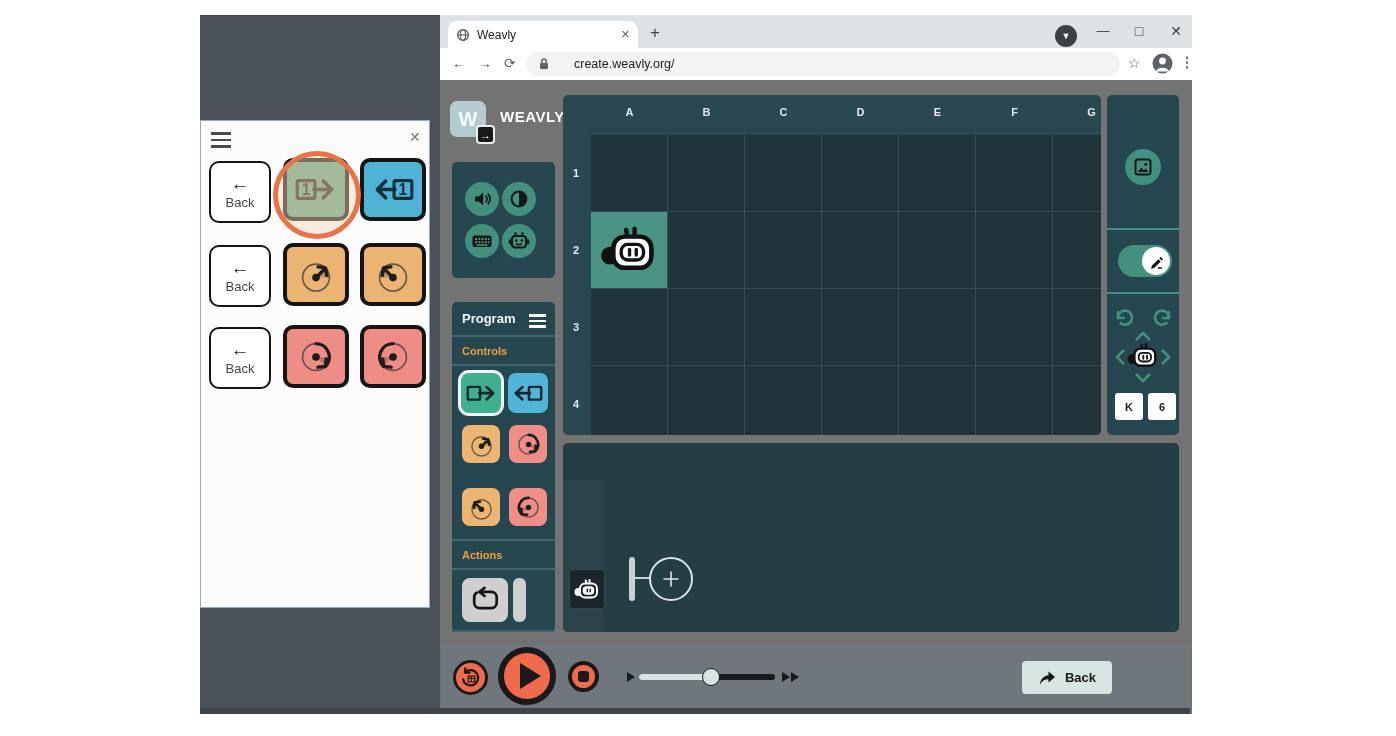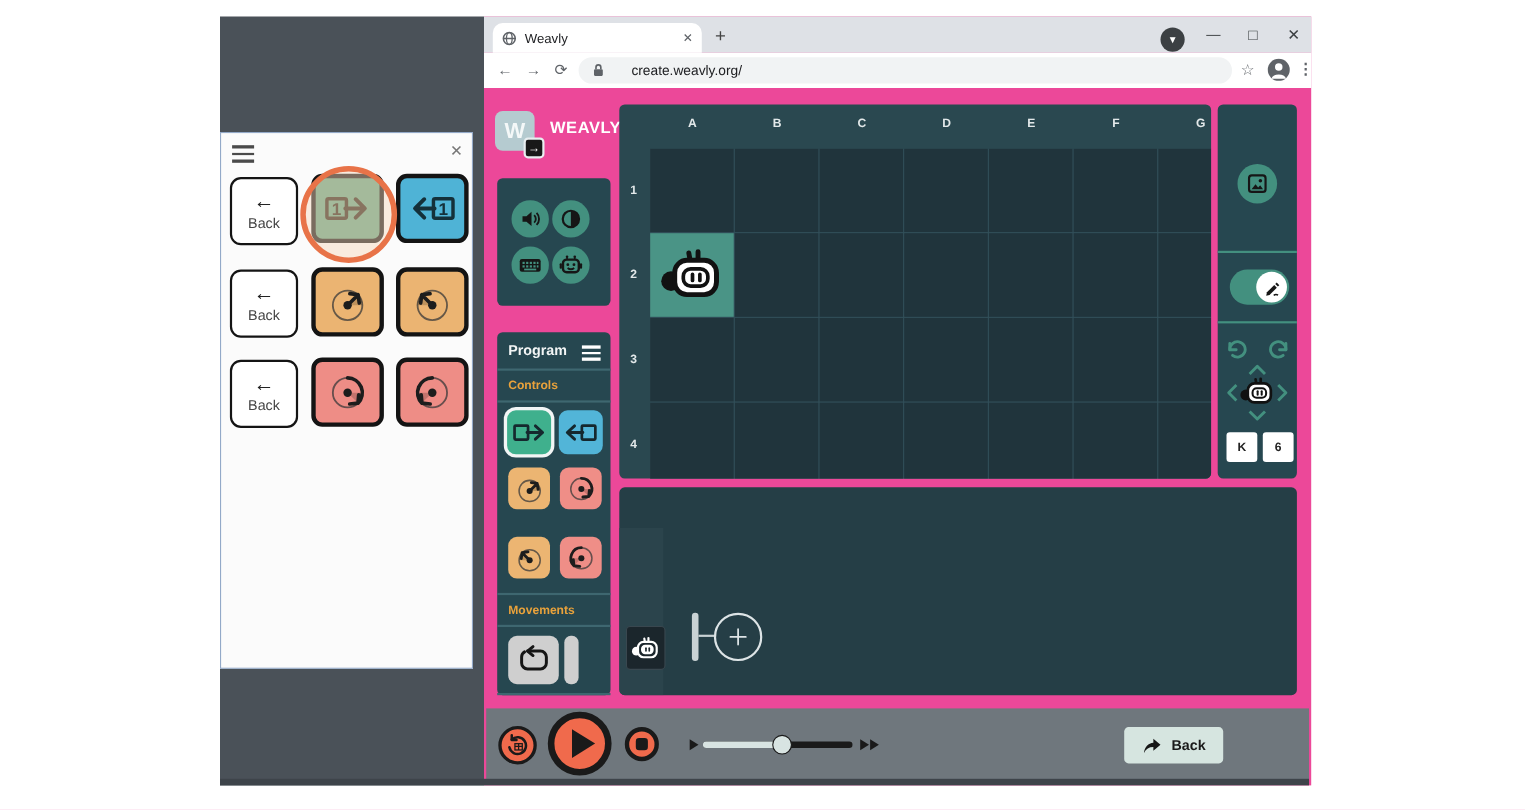--- a/index.html
+++ b/index.html
@@ -3,21 +3,21 @@
 <meta charset="utf-8">
 <style>
   html,body{margin:0;padding:0;background:#fff;}
   #page{position:relative;width:1396px;height:736px;background:#ffffff;overflow:hidden;
         font-family:"Liberation Sans", sans-serif;}
   .abs{position:absolute;}
   
   .backdrop{left:200px;top:15px;width:240px;height:699px;background:#4A5158;}
   .bottom-strip{left:200px;top:708px;width:990px;height:6px;background:#3E444A;}
   
-  .browser{left:440px;top:15px;width:752px;height:699px;background:#ec4899;}
+  .browser{left:440px;top:15px;width:752px;height:699px;background:#737373;}
   .tabstrip{left:0;top:0;width:752px;height:33px;background:#DEE1E6;}
   .tab{left:8px;top:6px;width:190px;height:27px;background:#fff;border-radius:9px 9px 0 0;
        display:flex;align-items:center;padding:0 8px;box-sizing:border-box;}
   .tab-title{font-size:12px;color:#202124;margin-left:7px;flex:1;}
   .glyph{color:#5f6368;}
   .newtab{left:210px;top:8px;font-size:17px;color:#444;}
   .updatechip{left:615px;top:10px;width:22px;height:22px;border-radius:50%;background:#3C4043;
        color:#fff;font-size:9px;display:flex;align-items:center;justify-content:center;}
   .winctl{top:8px;font-size:13px;color:#3c4043;width:22px;text-align:center;}
   .toolbar{left:0;top:33px;width:752px;height:32px;background:#fff;}
@@ -217,21 +217,21 @@
       <div class="abs mbtn" style="left:57px;top:186px;width:38px;height:38px;background:#EF8E87;">
         <svg width="33" height="33" viewBox="0 0 36 36">
           <circle cx="18" cy="18" r="10.5" fill="none" stroke="#3a3a3a" stroke-width="1.5" opacity="0.75"></circle>
           <path d="M18 18 L7.5 18 A10.5 10.5 0 0 0 10.6 25.4 Z" fill="rgba(0,0,0,0.18)"></path>
           <circle cx="18" cy="18" r="3" fill="#1d1d1d"></circle>
           <path d="M18 7.5 A10.5 10.5 0 0 0 10.6 25.4 M10.1 19.5 L10.6 25.4 L16.5 26" fill="none" stroke="#1d1d1d" stroke-width="2.8" stroke-linecap="round" stroke-linejoin="round"></path>
         </svg>
       </div>
 
       <div class="abs divider" style="top:237px;"></div>
-      <div class="abs amber" style="left:10px;top:247px;">Movements</div>
+      <div class="abs amber" style="left:10px;top:247px;">Actions</div>
       <div class="abs divider" style="top:266px;"></div>
 
       <div class="abs mbtn" style="left:10px;top:276px;width:46px;height:44px;background:#CFCFCF;">
         <svg width="36" height="36" viewBox="0 0 40 40">
           <path d="M14 11 h13 a6 6 0 0 1 6 6 v6 a6 6 0 0 1 -6 6 h-13 a6 6 0 0 1 -6 -6 v-6 a6 6 0 0 1 3 -5.2" fill="none" stroke="#161616" stroke-width="3" stroke-linecap="round"></path>
           <path d="M14 11 L19.5 6.5 M14 11 L19.5 15.5" fill="none" stroke="#161616" stroke-width="3" stroke-linecap="round"></path>
         </svg>
       </div>
       <div class="abs" style="left:61px;top:276px;width:13px;height:44px;background:#CFCFCF;border-radius:6px;"></div>
       <div class="abs divider" style="top:328px;"></div>

